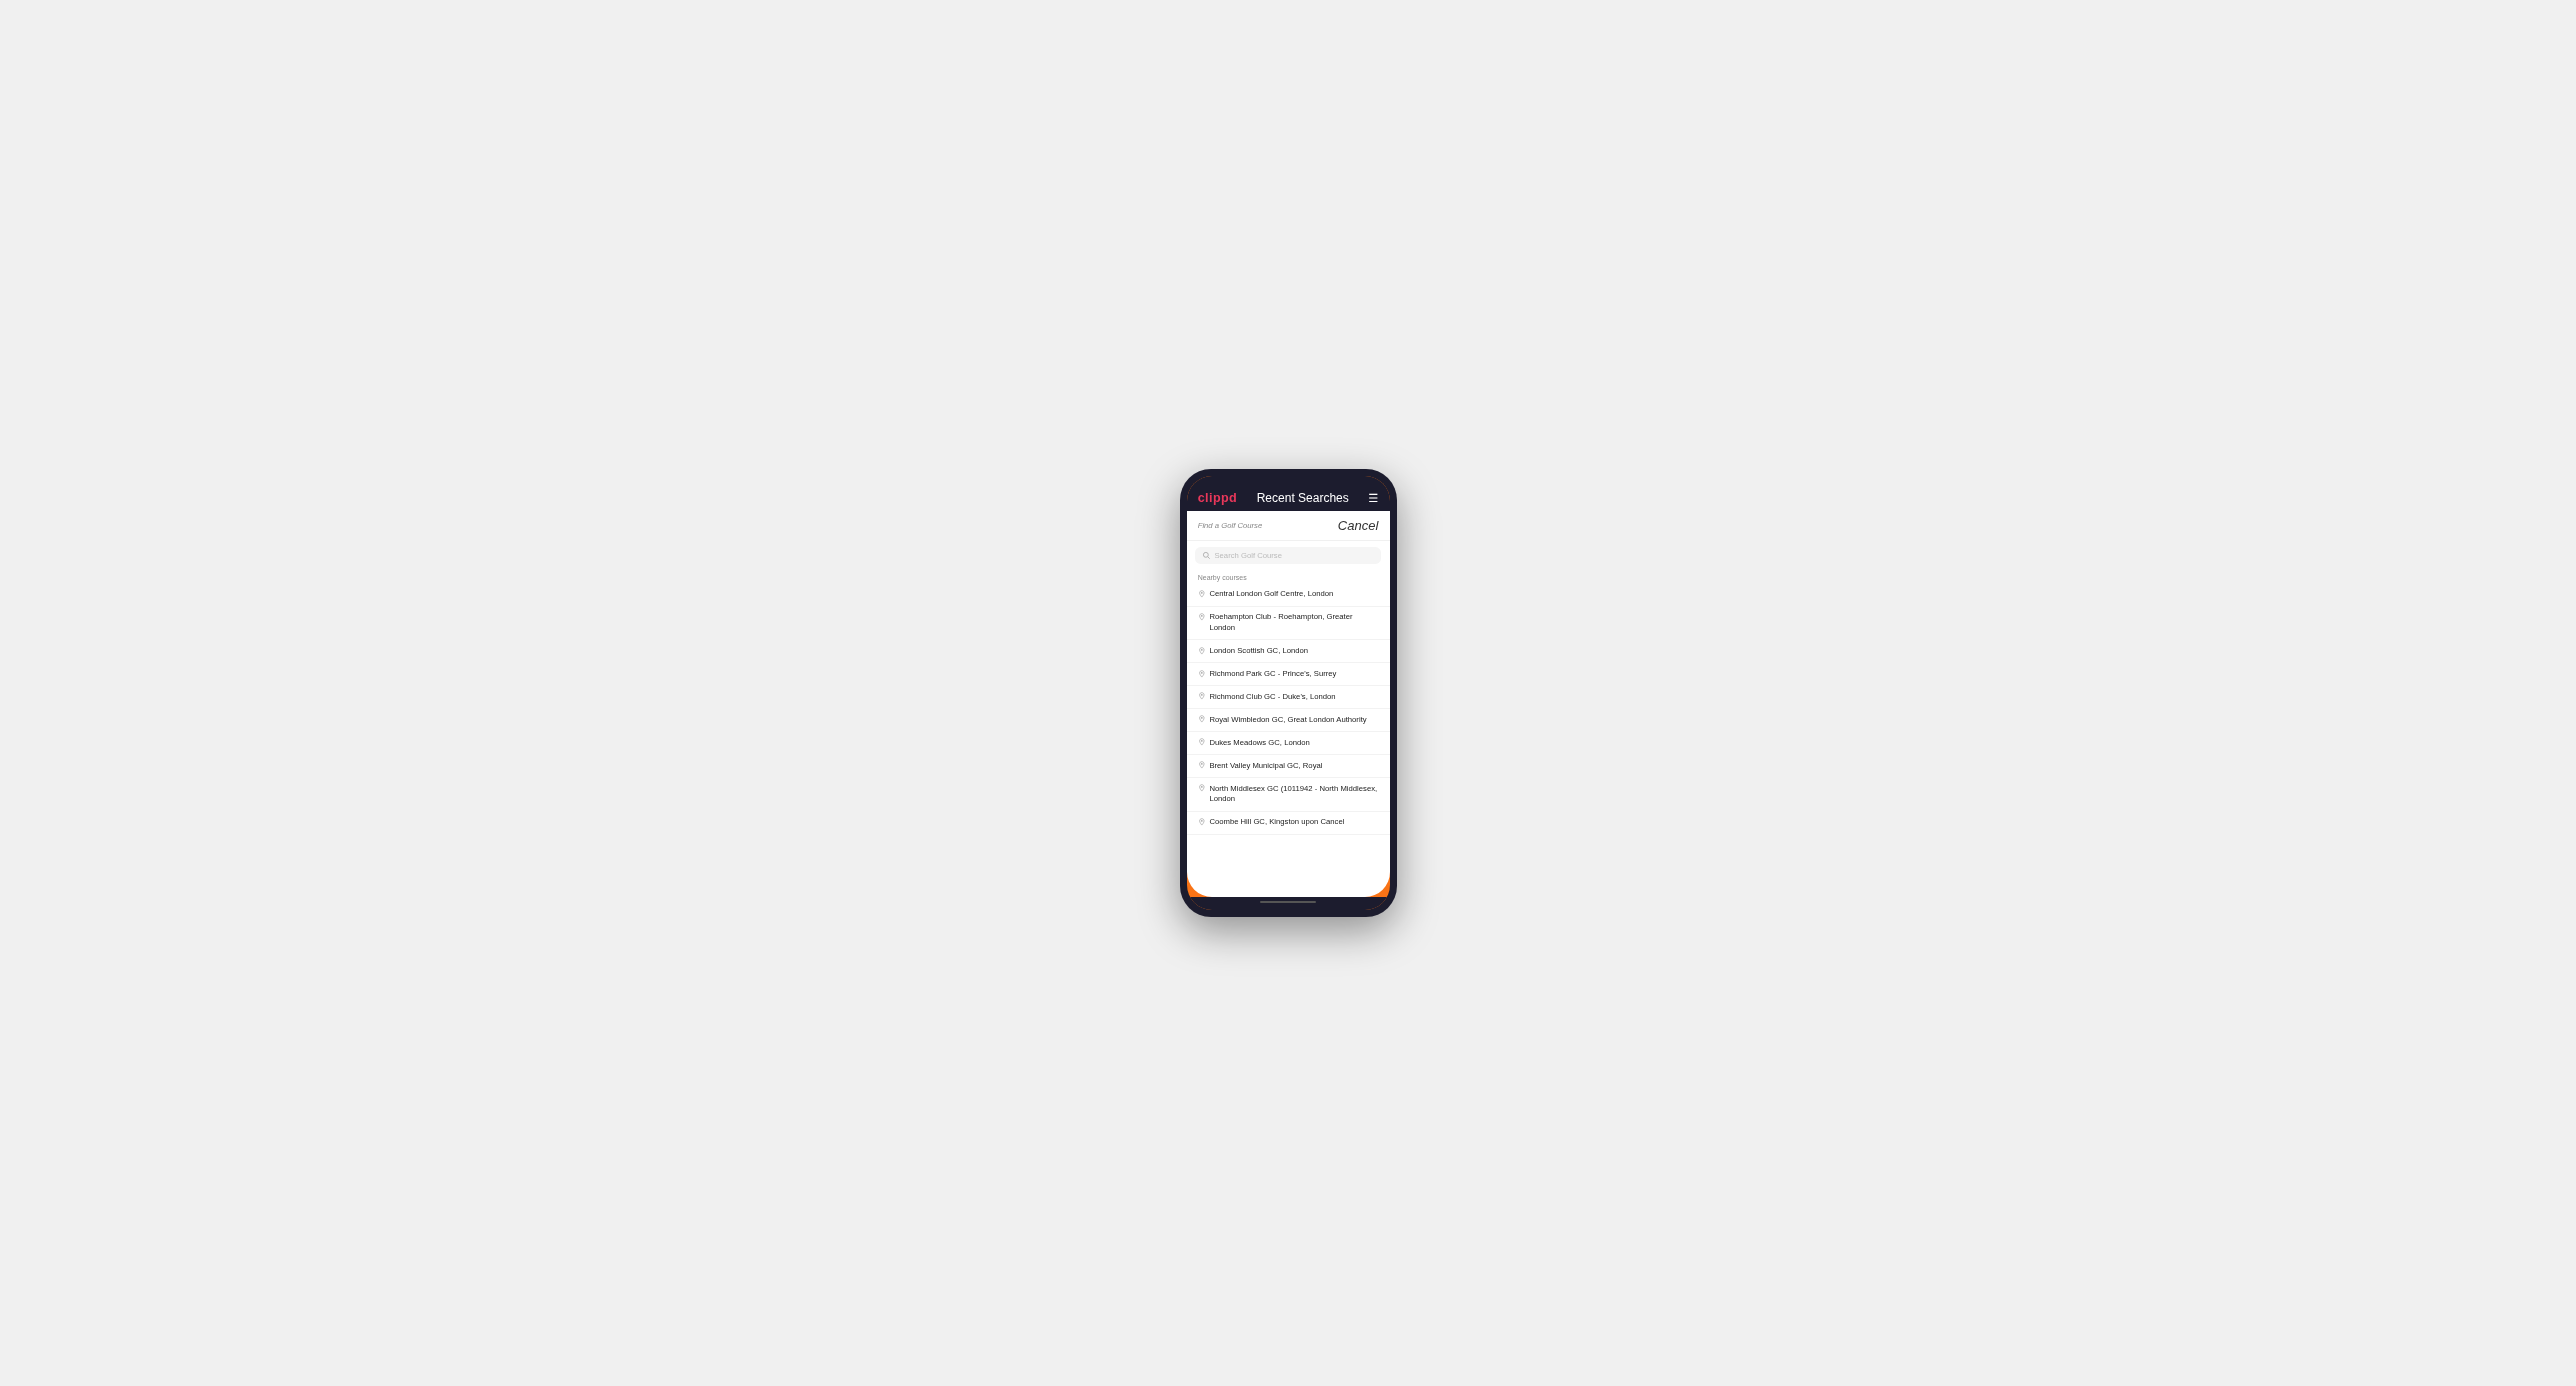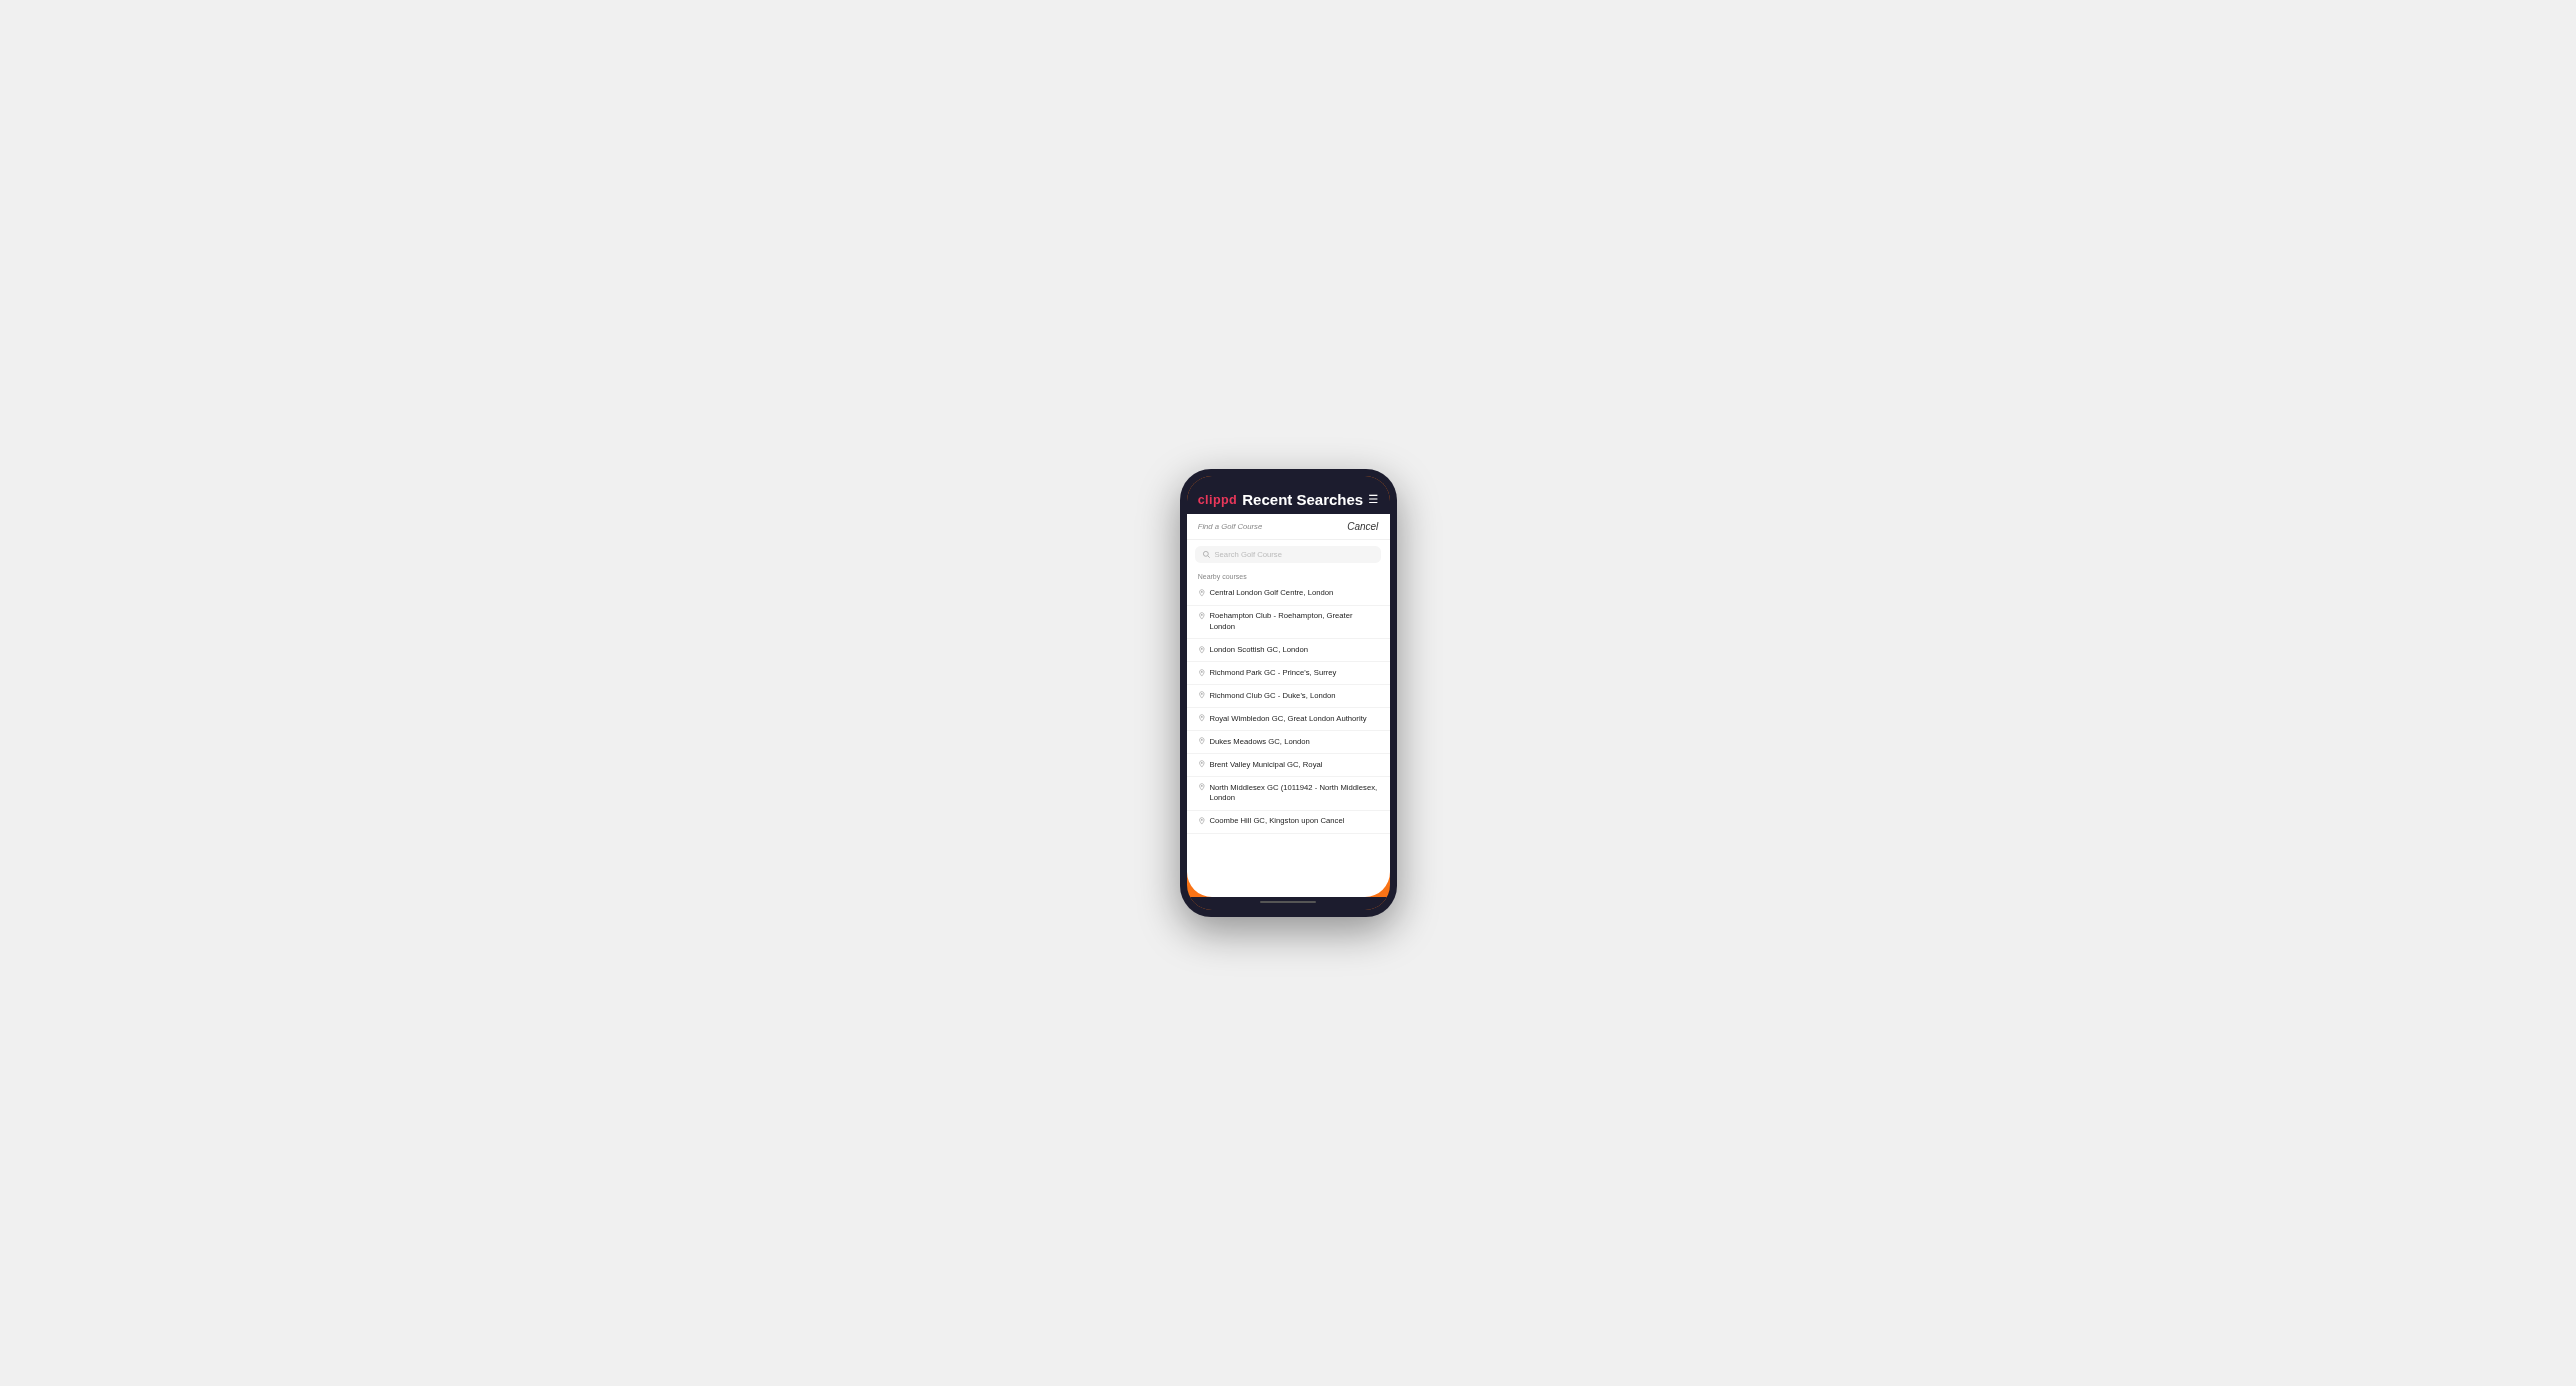--- a/index.html
+++ b/index.html
@@ -41,22 +41,22 @@
       justify-content: space-between;
     }
     .app-logo {
       color: #e8375a;
       font-size: 12.6px;
       font-weight: 700;
       letter-spacing: 0.4px;
     }
     .app-header-title {
       color: #ffffff;
-      font-size: 15px;
-      font-weight: 700;
+      font-size: 12px;
+      font-weight: 400;
     }
     .hamburger-icon {
       color: #ffffff;
       font-size: 11.2px;
       cursor: pointer;
     }
     .screen-content {
       background: #ffffff;
       flex: 1;
       border-radius: 0 0 25px 25px;
@@ -70,21 +70,21 @@
       align-items: center;
       justify-content: space-between;
       border-bottom: 0.7px solid #f0f0f0;
       font-style: italic;
     }
     .find-label {
       font-size: 7.7px;
       color: #888;
     }
     .cancel-btn {
-      font-size: 10px;
+      font-size: 13px;
       color: #333;
       font-weight: 500;
       cursor: pointer;
     }
     .search-bar-container {
       padding: 5.6px 8.4px;
       background: #fff;
     }
     .search-bar {
       display: flex;

